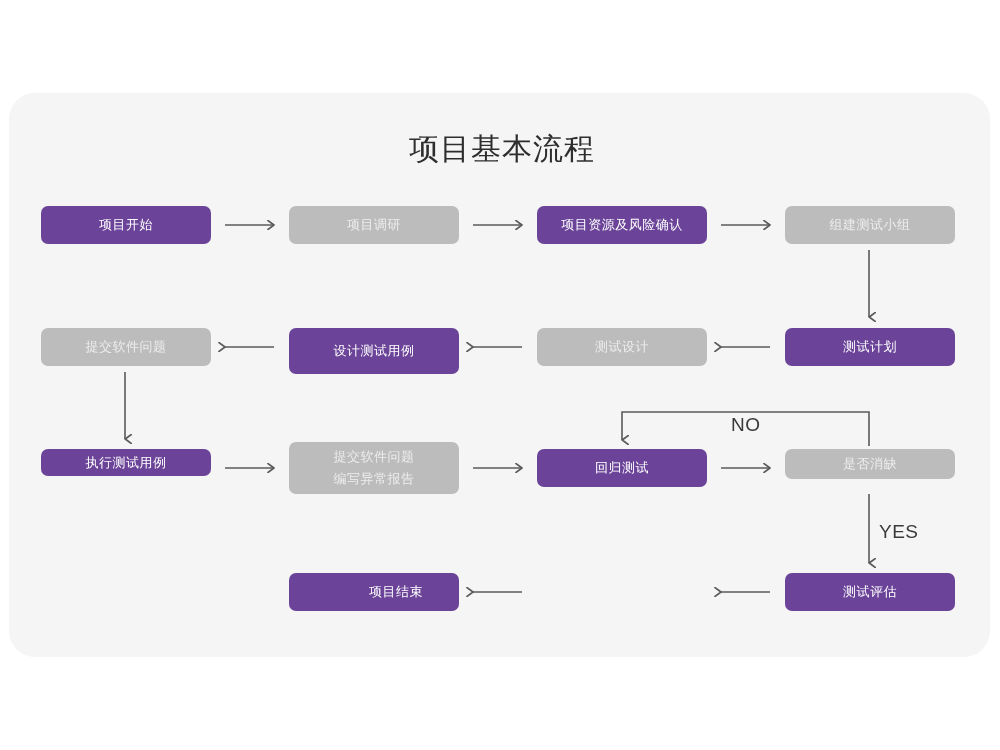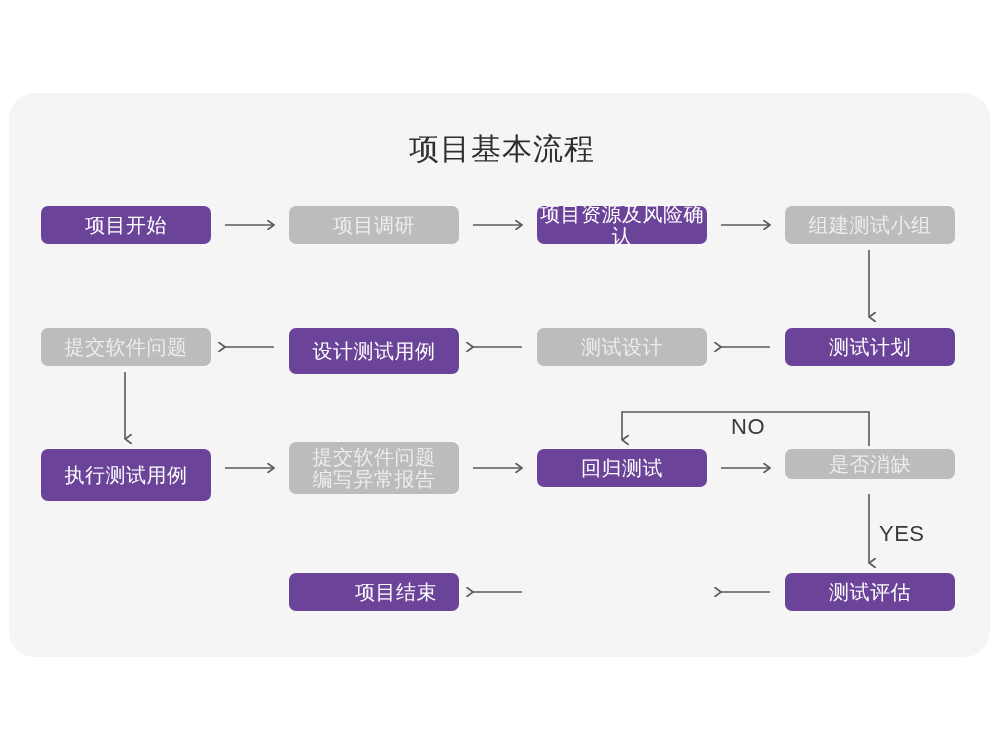--- a/index.html
+++ b/index.html
@@ -48,21 +48,21 @@
 
   
   .node {
     position: absolute;
     box-sizing: border-box;
     display: flex;
     align-items: center;
     justify-content: center;
     text-align: center;
     border-radius: 7px;
-    font-size: 20px;
+    font-size: 13px;
     line-height: 22px;
     letter-spacing: 0.5px;
     white-space: pre-line;
     user-select: none;
   }
   .node.purple {
     background: #6b4499;
     color: #ffffff;
   }
   .node.gray {
@@ -75,21 +75,21 @@
     position: absolute;
     left: 0;
     top: 0;
     width: 1000px;
     height: 750px;
     pointer-events: none;
   }
 
   .edge-label {
     position: absolute;
-    font-size: 22px;
+    font-size: 19px;
     color: #3a3a3a;
     letter-spacing: 0.5px;
     user-select: none;
   }
 </style>
 </head>
 <body>
 
 <div id="stage">
 
@@ -143,21 +143,21 @@
   <div class="node purple" style="left:41px;  top:206px; width:170px; height:38px;">项目开始</div>
   <div class="node gray" style="left:289px; top:206px; width:170px; height:38px;">项目调研</div>
   <div class="node purple" style="left:537px; top:206px; width:170px; height:38px;text-align:center;">项目资源及风险确认</div>
   <div class="node gray" style="left:785px; top:206px; width:170px; height:38px;">组建测试小组</div>
 
   <div class="node gray" style="left:41px;  top:328px; width:170px; height:38px;">提交软件问题</div>
   <div class="node purple" style="left:289px; top:328px; width:170px; height:46px;">设计测试用例</div>
   <div class="node gray" style="left:537px; top:328px; width:170px; height:38px;">测试设计</div>
   <div class="node purple" style="left:785px; top:328px; width:170px; height:38px;">测试计划</div>
 
-  <div class="node purple" style="left:41px;  top:449px; width:170px; height:52px;">执行测试用例</div>
+  <div class="node purple" style="left:41px;  top:449px; width:170px; height:27px;">执行测试用例</div>
   <div class="node gray" style="left:289px; top:442px; width:170px; height:52px;">提交软件问题
 编写异常报告</div>
   <div class="node purple" style="left:537px; top:449px; width:170px; height:38px;">回归测试</div>
   <div class="node gray" style="left:785px; top:449px; width:170px; height:30px;">是否消缺</div>
 
   <div class="node purple" style="left:289px; top:573px; width:170px; height:38px;padding-left:44px;">项目结束</div>
   <div class="node purple" style="left:785px; top:573px; width:170px; height:38px;">测试评估</div>
 
 </div>
 

